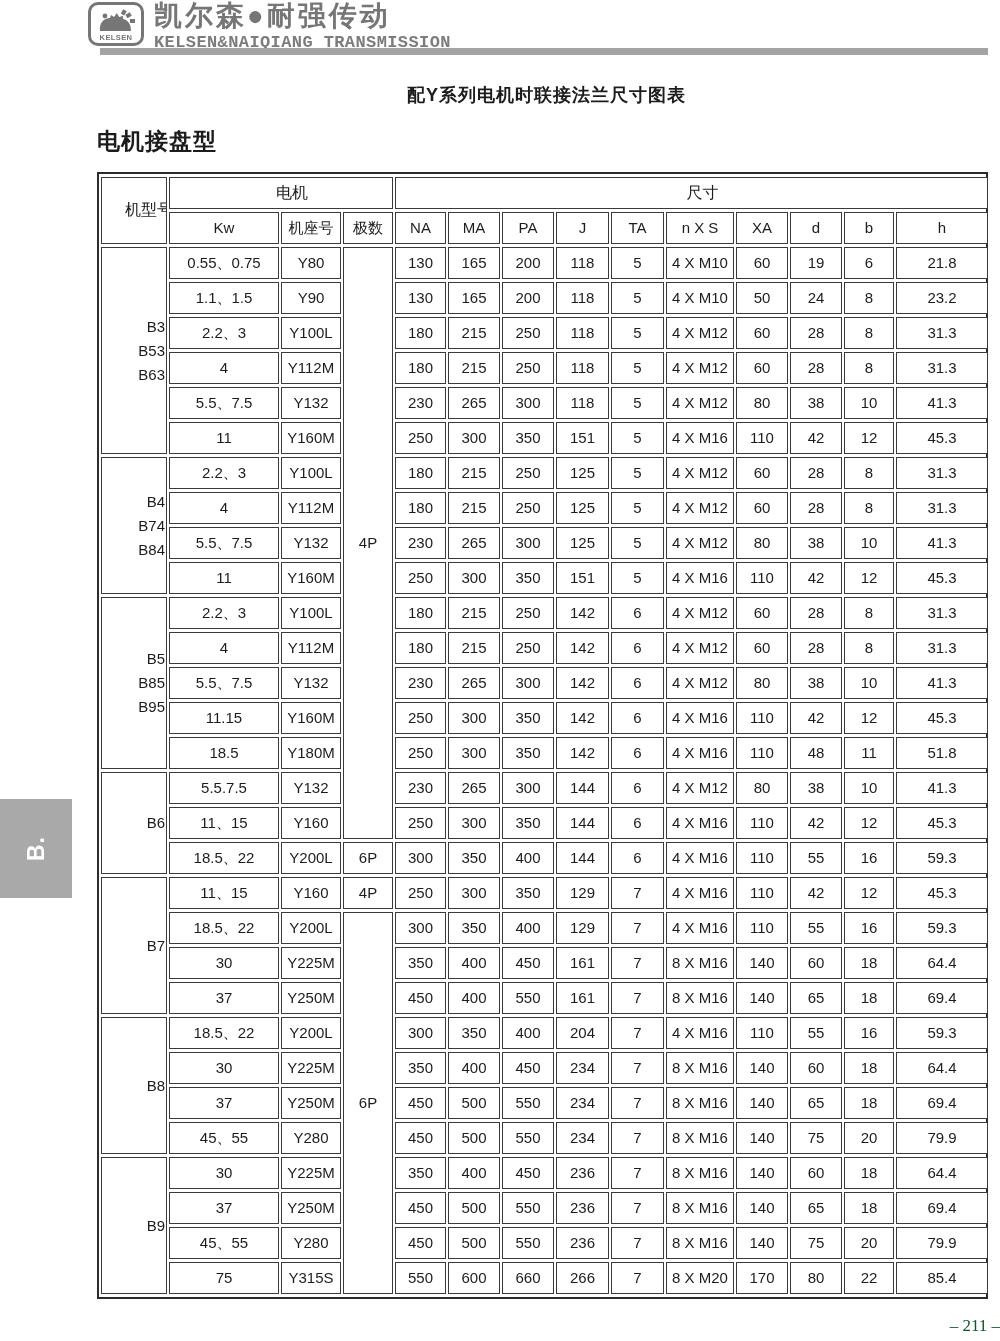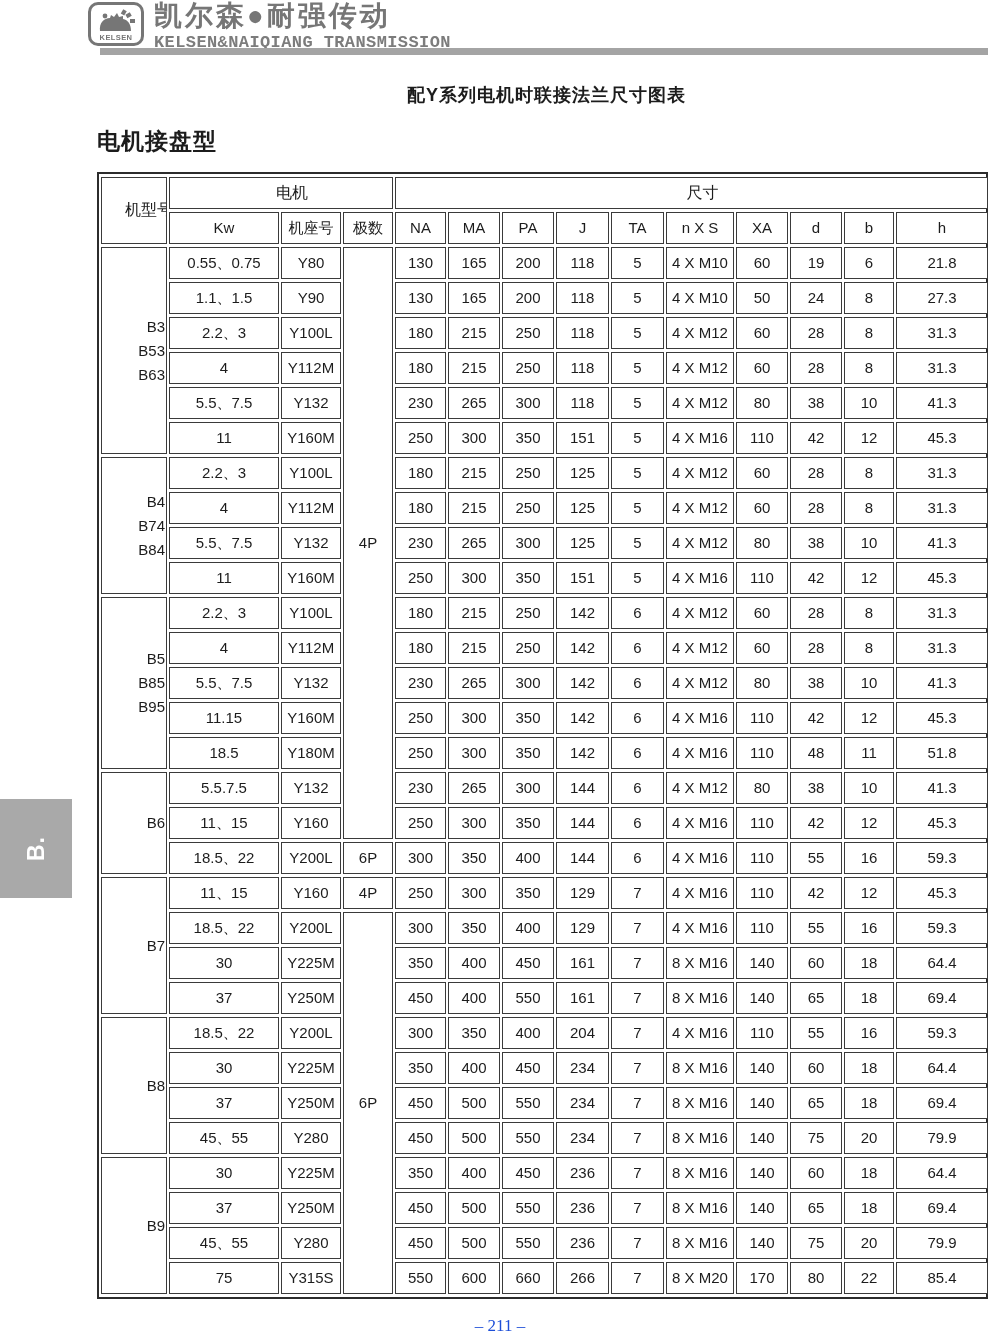--- a/index.html
+++ b/index.html
@@ -54,22 +54,22 @@
   .side-tab{
     position:absolute;left:0;top:799px;width:72px;height:99px;background:#a9a9a9;
     display:flex;align-items:center;justify-content:center;
   }
   .side-tab span{
     color:#ffffff;font-size:23px;font-weight:bold;
     transform:rotate(-90deg);letter-spacing:1px;
   }
   
   .note{position:absolute;left:97px;top:1264px;font-size:18px;font-weight:bold;letter-spacing:1px;}
-  .page-number{position:absolute;left:0;top:1316px;width:1000px;text-align:center;
-    font-family:"Liberation Serif", serif;font-size:17px;color:#1d4ed8;}
+  .page-number{position:absolute;left:0;top:1316px;width:1000px;text-align:right;
+    font-family:"Liberation Serif", serif;font-size:17px;color:#14532d;}
 </style>
 </head>
 <body>
 
 <div class="page">
 
   <div class="brand">
     <div class="logo-box">
       <svg width="38" height="26" viewBox="0 0 38 26">
         <g fill="#767676">
@@ -158,21 +158,21 @@
             <td>Y90</td>
             <td>130</td>
             <td>165</td>
             <td>200</td>
             <td>118</td>
             <td>5</td>
             <td>4 X M10</td>
             <td>50</td>
             <td>24</td>
             <td>8</td>
-            <td>27.3</td>
+            <td>23.2</td>
           </tr>
           <tr>
             <td>2.2、3</td>
             <td>Y100L</td>
             <td>180</td>
             <td>215</td>
             <td>250</td>
             <td>118</td>
             <td>5</td>
             <td>4 X M12</td>

